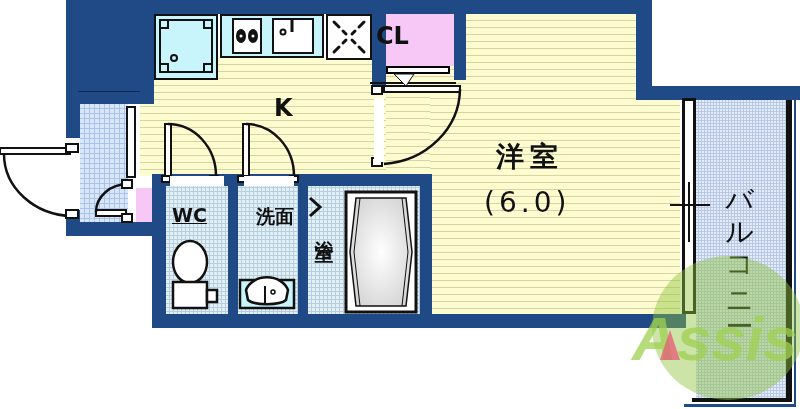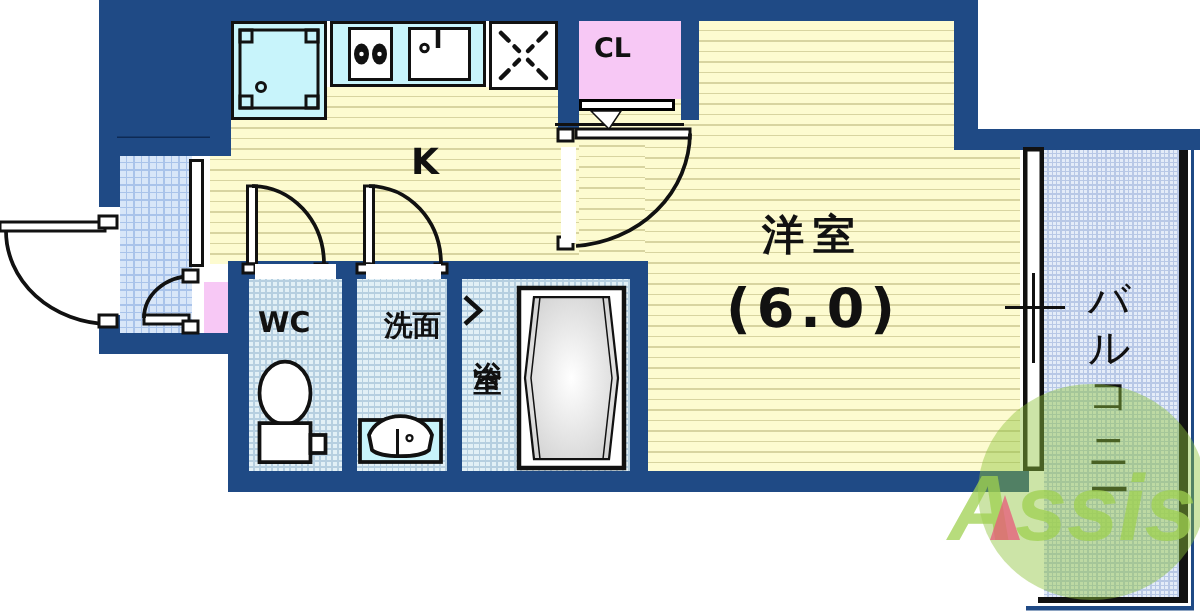--- a/index.html
+++ b/index.html
@@ -58,21 +58,21 @@
 
 <div class="wall" style="left:636px; top:0; width:16px; height:100px;"></div>
 <div class="wall" style="left:636px; top:86px; width:164px; height:14px;"></div>
 
 <div class="abs" style="left:786px; top:100px; width:6px; height:300px; background:#111;"></div>
 <div class="abs" style="left:692px; top:398px; width:100px; height:4px; background:#111;"></div>
 <div class="abs" style="left:794px; top:96px; width:2px; height:310px; background:#1f4a85;"></div>
 <div class="abs" style="left:684px; top:404px; width:112px; height:3px; background:#1f4a85;"></div>
 
 <div class="abs" style="left:386px; top:14px; width:68px; height:52px; background:#f7c8f5;"></div>
-<div class="label" style="left:396px; top:22px; font-size:18px;">CL</div>
+<div class="label" style="left:376px; top:22px; font-size:24px;">CL</div>
 <div class="abs" style="left:386px; top:66px; width:64px; height:8px; background:#fff; border:2px solid #000; box-sizing:border-box;"></div>
 
 <div class="abs" style="left:154px; top:14px; width:64px; height:66px; background:#c8f4fb; border:2px solid #111; box-sizing:border-box;"></div>
 <svg style="left:154px; top:14px;" width="64" height="66" viewBox="0 0 64 66">
   <rect x="6" y="6" width="52" height="52" fill="none" stroke="#111" stroke-width="2"></rect>
   <rect x="6" y="6" width="8" height="8" fill="none" stroke="#111" stroke-width="2"></rect>
   <rect x="50" y="6" width="8" height="8" fill="none" stroke="#111" stroke-width="2"></rect>
   <rect x="6" y="50" width="8" height="8" fill="none" stroke="#111" stroke-width="2"></rect>
   <rect x="50" y="50" width="8" height="8" fill="none" stroke="#111" stroke-width="2"></rect>
   <circle cx="20" cy="44" r="3" fill="none" stroke="#111" stroke-width="2"></circle>
@@ -142,21 +142,21 @@
   <rect x="4" y="32" width="30" height="6" fill="#fff" stroke="#111" stroke-width="2"></rect>
   <path d="M4 34 A32 28 0 0 1 36 6" fill="none" stroke="#111" stroke-width="2.5"></path>
   <path d="M30 2 h10 v8 h-10 z" fill="#fff" stroke="#111" stroke-width="2"></path>
   <path d="M30 36 h10 v8 h-10 z" fill="#fff" stroke="#111" stroke-width="2"></path>
 </svg>
 <div class="abs" style="left:136px; top:188px; width:16px; height:34px; background:#f7c8f5;"></div>
 
 <div class="abs" style="left:170px; top:176px; width:54px; height:10px; background:#fff;"></div>
 <div class="abs" style="left:244px; top:176px; width:50px; height:10px; background:#fff;"></div>
 
-<div class="label" style="left:172px; top:204px; font-size:19px;">WC</div>
+<div class="label" style="left:172px; top:204px; font-size:19px;text-decoration:underline;">WC</div>
 <svg style="left:170px; top:240px;" width="52" height="72" viewBox="0 0 52 72">
   <ellipse cx="20" cy="22" rx="17" ry="21" fill="#fff" stroke="#111" stroke-width="2.5"></ellipse>
   <path d="M3 42 h34 v26 h-34 z" fill="#fff" stroke="#111" stroke-width="2.5"></path>
   <rect x="37" y="50" width="10" height="12" fill="#fff" stroke="#111" stroke-width="2.5"></rect>
 </svg>
 
 <div class="label" style="left:240px; top:204px; font-size:19px;margin-left:16px;">洗面</div>
 <svg style="left:238px; top:266px;" width="58" height="46" viewBox="0 0 58 46">
   <rect x="2" y="14" width="54" height="28" fill="#c8f4fb" stroke="#111" stroke-width="2.5"></rect>
   <path d="M8 24 A22 18 0 0 1 50 24 L48 34 A20 6 0 0 1 10 34 Z" fill="#fff" stroke="#111" stroke-width="2.5"></path>
@@ -174,22 +174,22 @@
       <stop offset="0%" stop-color="#ffffff"></stop>
       <stop offset="100%" stop-color="#d4d4d4"></stop>
     </radialGradient>
   </defs>
   <rect x="2" y="2" width="70" height="120" fill="#fff" stroke="#111" stroke-width="3"></rect>
   <path d="M12 8 L62 8 L68 62 L62 116 L12 116 L6 62 Z" fill="url(#tubg)" stroke="#111" stroke-width="1.5"></path>
   <path d="M16 8 L10 62 L16 116" fill="none" stroke="#111" stroke-width="1"></path>
   <path d="M58 8 L64 62 L58 116" fill="none" stroke="#111" stroke-width="1"></path>
 </svg>
 
-<div class="label" style="left:508px; top:138px; font-size:28px; letter-spacing:6px;">洋室</div>
-<div class="label" style="left:484px; top:186px; font-size:36px; letter-spacing:4px; font-weight:bold;">(6.0)</div>
+<div class="label" style="left:496px; top:138px; font-size:28px; letter-spacing:6px;">洋室</div>
+<div class="label" style="left:484px; top:186px; font-size:28px; letter-spacing:4px; font-weight:normal;">(6.0)</div>
 
 <div class="abs" style="left:682px; top:98px; width:14px; height:216px; background:#fff; border:3px solid #111; box-sizing:border-box;"></div>
 <div class="abs" style="left:688px; top:182px; width:2px; height:60px; background:#111;"></div>
 <div class="abs" style="left:670px; top:204px; width:40px; height:2px; background:#111;"></div>
 
 <div class="label vert" style="left:720px; top:168px; font-size:28px; font-weight:normal; letter-spacing:4px;">バルコニー</div>
 
 <svg style="left:610px; top:250px;" width="190" height="159" viewBox="0 0 190 159">
   <ellipse cx="118" cy="78" rx="76" ry="72" fill="#8fc43c" fill-opacity="0.45"></ellipse>
   <text x="22" y="110" font-family="Liberation Sans, sans-serif" font-weight="bold" font-style="italic" font-size="62" fill="#9fd050" fill-opacity="0.75">Assist</text>

